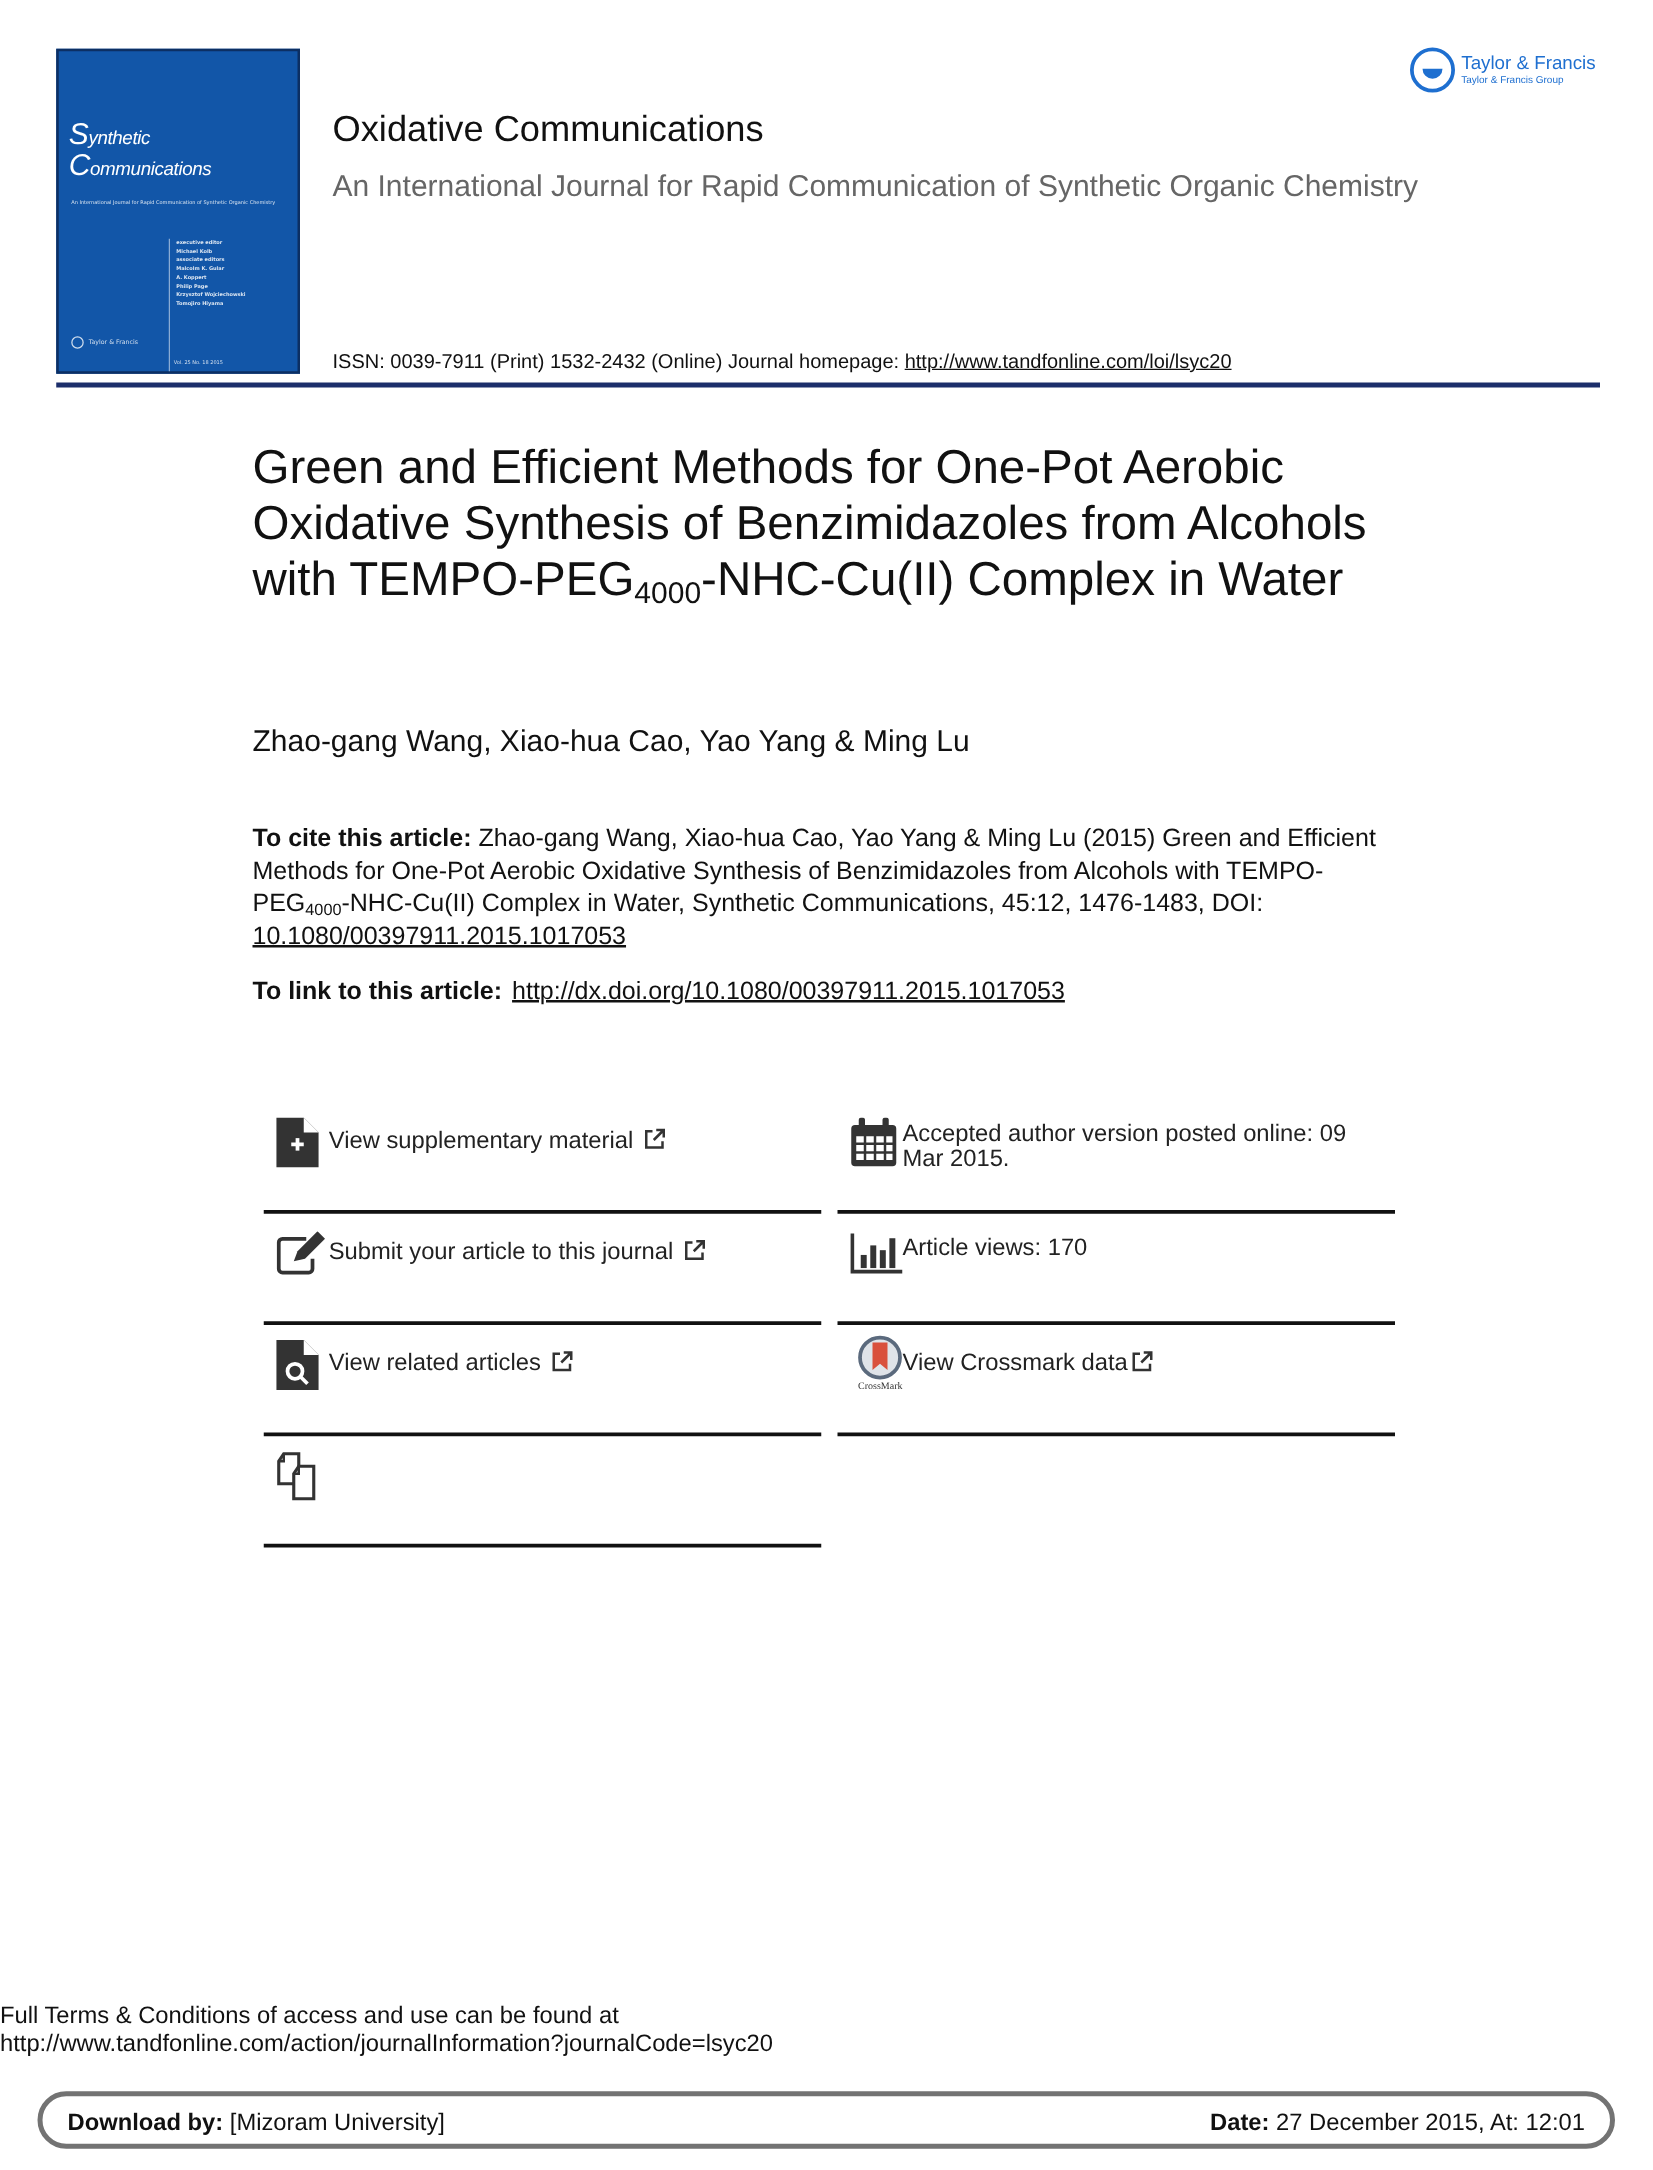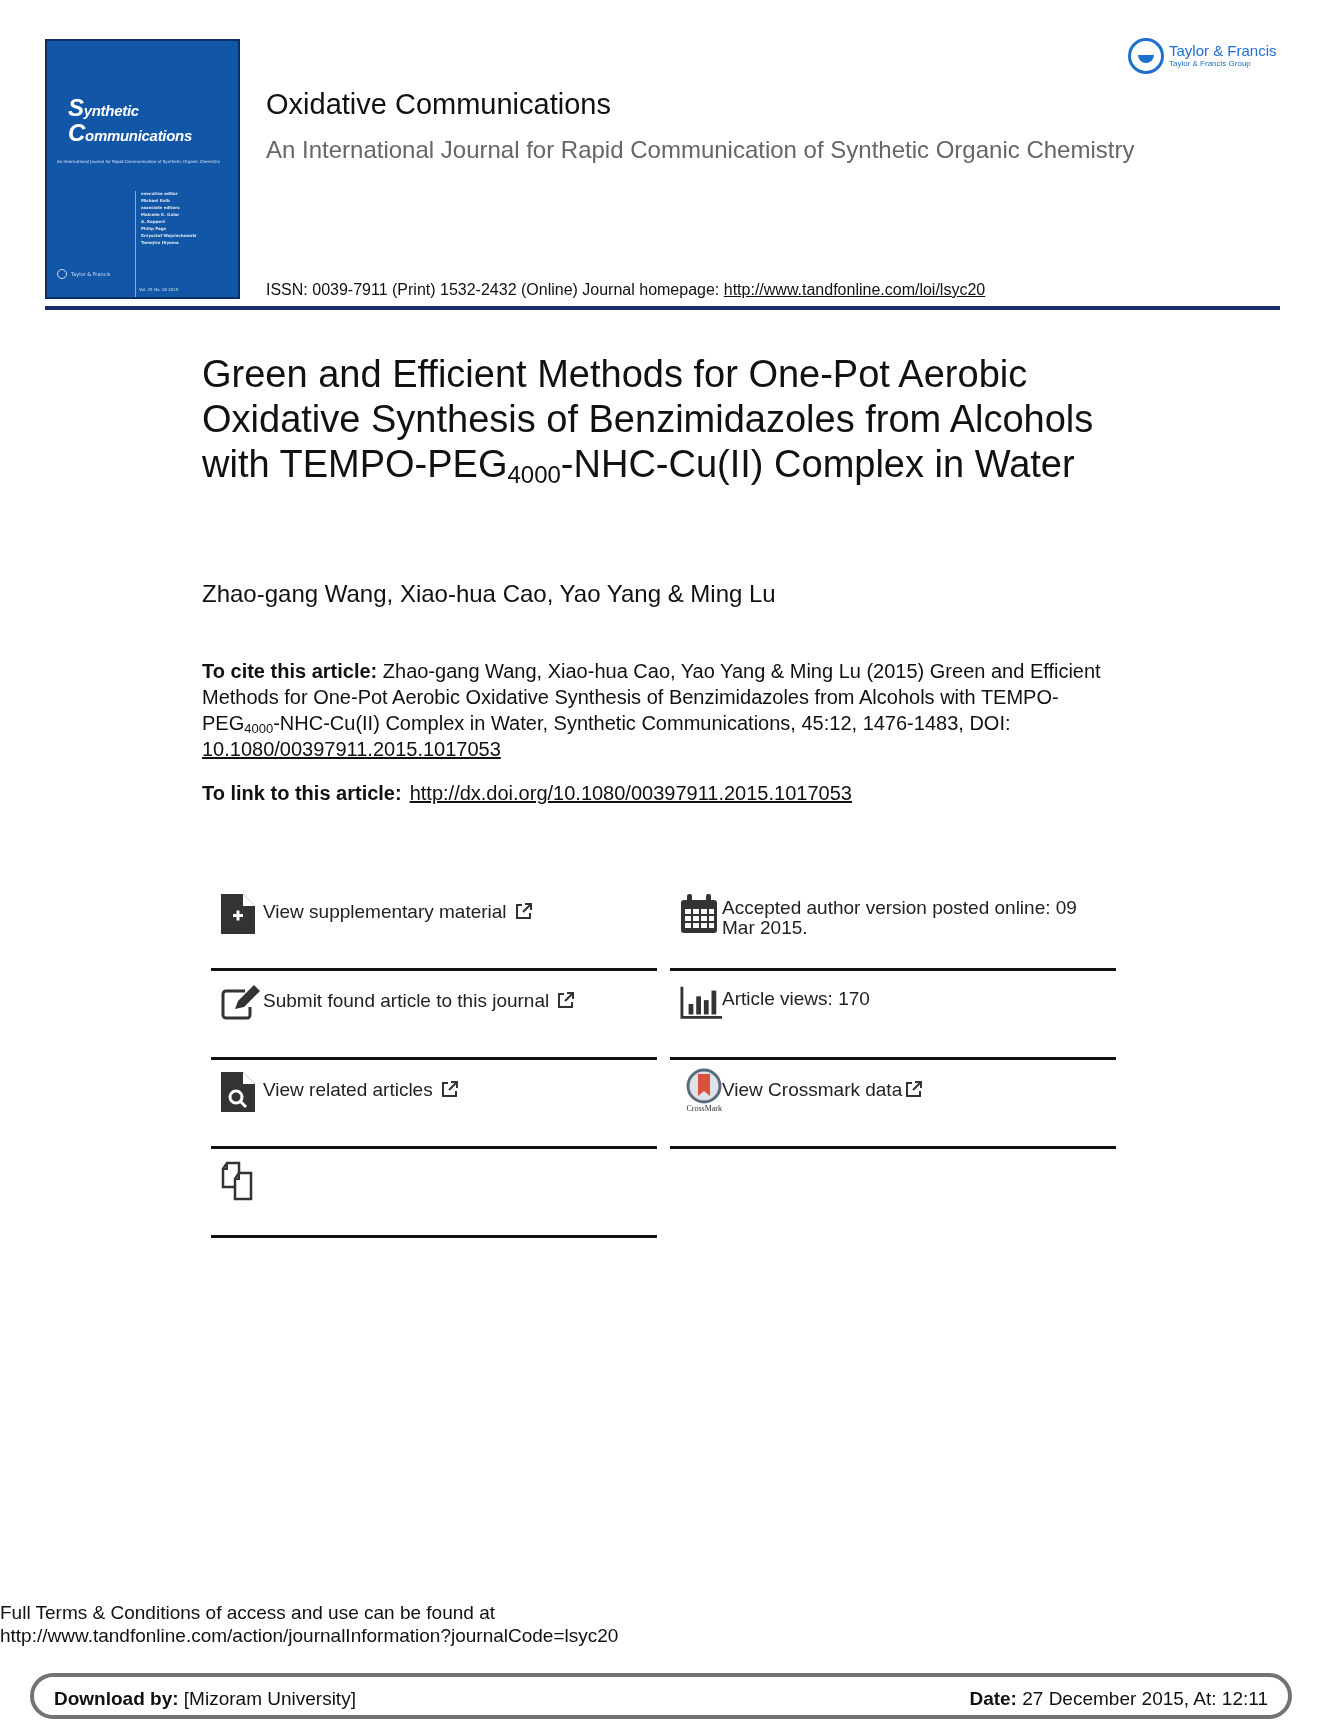--- a/index.html
+++ b/index.html
@@ -1,20 +1,20 @@
 <!DOCTYPE html>
 <html><head>
 <meta charset="utf-8">
 <style>
   * { box-sizing: border-box; margin: 0; padding: 0; }
   html, body { width: 1322px; height: 1736px; background: #ffffff; }
   body { position: relative; font-family: "DejaVu Sans", "Liberation Sans", sans-serif; color: #111; overflow: hidden; }
 
   .cover { position: absolute; left: 45px; top: 39px; width: 195px; height: 260px; background: #1256a8; border: 2px solid #0c2f63; color: #fff; overflow: hidden; }
-  .cover .c-title { position: absolute; left: 21px; top: 56px; font-family: "Liberation Sans", sans-serif; font-weight: bold; font-style: italic; font-size: 15px; line-height: 22px; letter-spacing: -0.3px; }
+  .cover .c-title { position: absolute; left: 8px; top: 56px; font-family: "Liberation Sans", sans-serif; font-weight: normal; font-style: italic; font-size: 15px; line-height: 22px; letter-spacing: -0.3px; }
   .cover .c-title .big { font-size: 24px; }
   .cover .c-sub { position: absolute; left: 10px; top: 118px; font-size: 4px; line-height: 6px; width: 175px; opacity: 0.85; }
   .cover .c-editors { position: absolute; left: 88px; top: 150px; width: 100px; border-left: 1px solid rgba(255,255,255,0.5); padding-left: 5px; height: 140px; }
   .cover .c-editors div { font-size: 4px; line-height: 5px; font-weight: bold; opacity: 0.85; margin-bottom: 2px; }
   .cover .c-logo { position: absolute; left: 10px; top: 228px; font-size: 5px; opacity: 0.8; display: flex; align-items: center; gap: 4px; }
   .cover .c-logo .circ { width: 10px; height: 10px; border-radius: 50%; border: 1px solid #fff; }
   .cover .c-foot { position: absolute; left: 92px; top: 246px; font-size: 4px; opacity: 0.8; }
 
   .tf-logo { position: absolute; left: 1128px; top: 38px; display: flex; align-items: center; gap: 5px; }
   .tf-logo .circle { width: 36px; height: 36px; border-radius: 50%; border: 3px solid #1e6fd0; position: relative; }
@@ -147,21 +147,21 @@
   <div class="lbl" style="padding-top:8px; width:380px;">Accepted author version posted online: 09 Mar 2015.</div>
 </div>
 
 <div class="cell" style="left:211px; top:971px;">
   <div class="ico">
     <svg width="40" height="36" viewBox="0 0 40 36">
         <path d="M24 6 H5 A3 3 0 0 0 2 9 V30 A3 3 0 0 0 5 33 H26 A3 3 0 0 0 29 30 V22" fill="none" stroke="#333" stroke-width="3"></path>
         <path d="M14 24 L17 16 L33 0 L39 6 L23 22 Z" fill="#333"></path>
       </svg>
   </div>
-  <div class="lbl"><span>Submit found article to this journal</span><span class="ext"><svg width="18" height="18" viewBox="0 0 18 18">
+  <div class="lbl"><span>Submit your article to this journal</span><span class="ext"><svg width="18" height="18" viewBox="0 0 18 18">
           <path d="M7 3 H2 V16 H15 V11" fill="none" stroke="#333" stroke-width="2"></path>
           <path d="M10 2 H16 V8 M16 2 L8 10" fill="none" stroke="#333" stroke-width="2"></path>
         </svg></span></div>
 </div>
 
 <div class="cell" style="left:670px; top:971px;">
   <div class="ico">
     <svg width="44" height="34" viewBox="0 0 44 34">
         <path d="M2 0 V32 H44" fill="none" stroke="#333" stroke-width="3"></path>
         <rect x="9" y="18" width="5" height="11" fill="#333"></rect>
@@ -213,14 +213,14 @@
   </div>
 </div>
 
 <div class="terms">
   <div>Full Terms &amp; Conditions of access and use can be found at</div>
   <div>http://www.tandfonline.com/action/journalInformation?journalCode=lsyc20</div>
 </div>
 
 <div class="footer-bar">
   <div class="left"><b>Download by:</b><span> [Mizoram University]</span></div>
-  <div class="right"><b>Date:</b><span> 27 December 2015, At: 12:11</span></div>
+  <div class="right"><b>Date:</b><span> 27 December 2015, At: 12:01</span></div>
 </div>
 
 </body></html>

